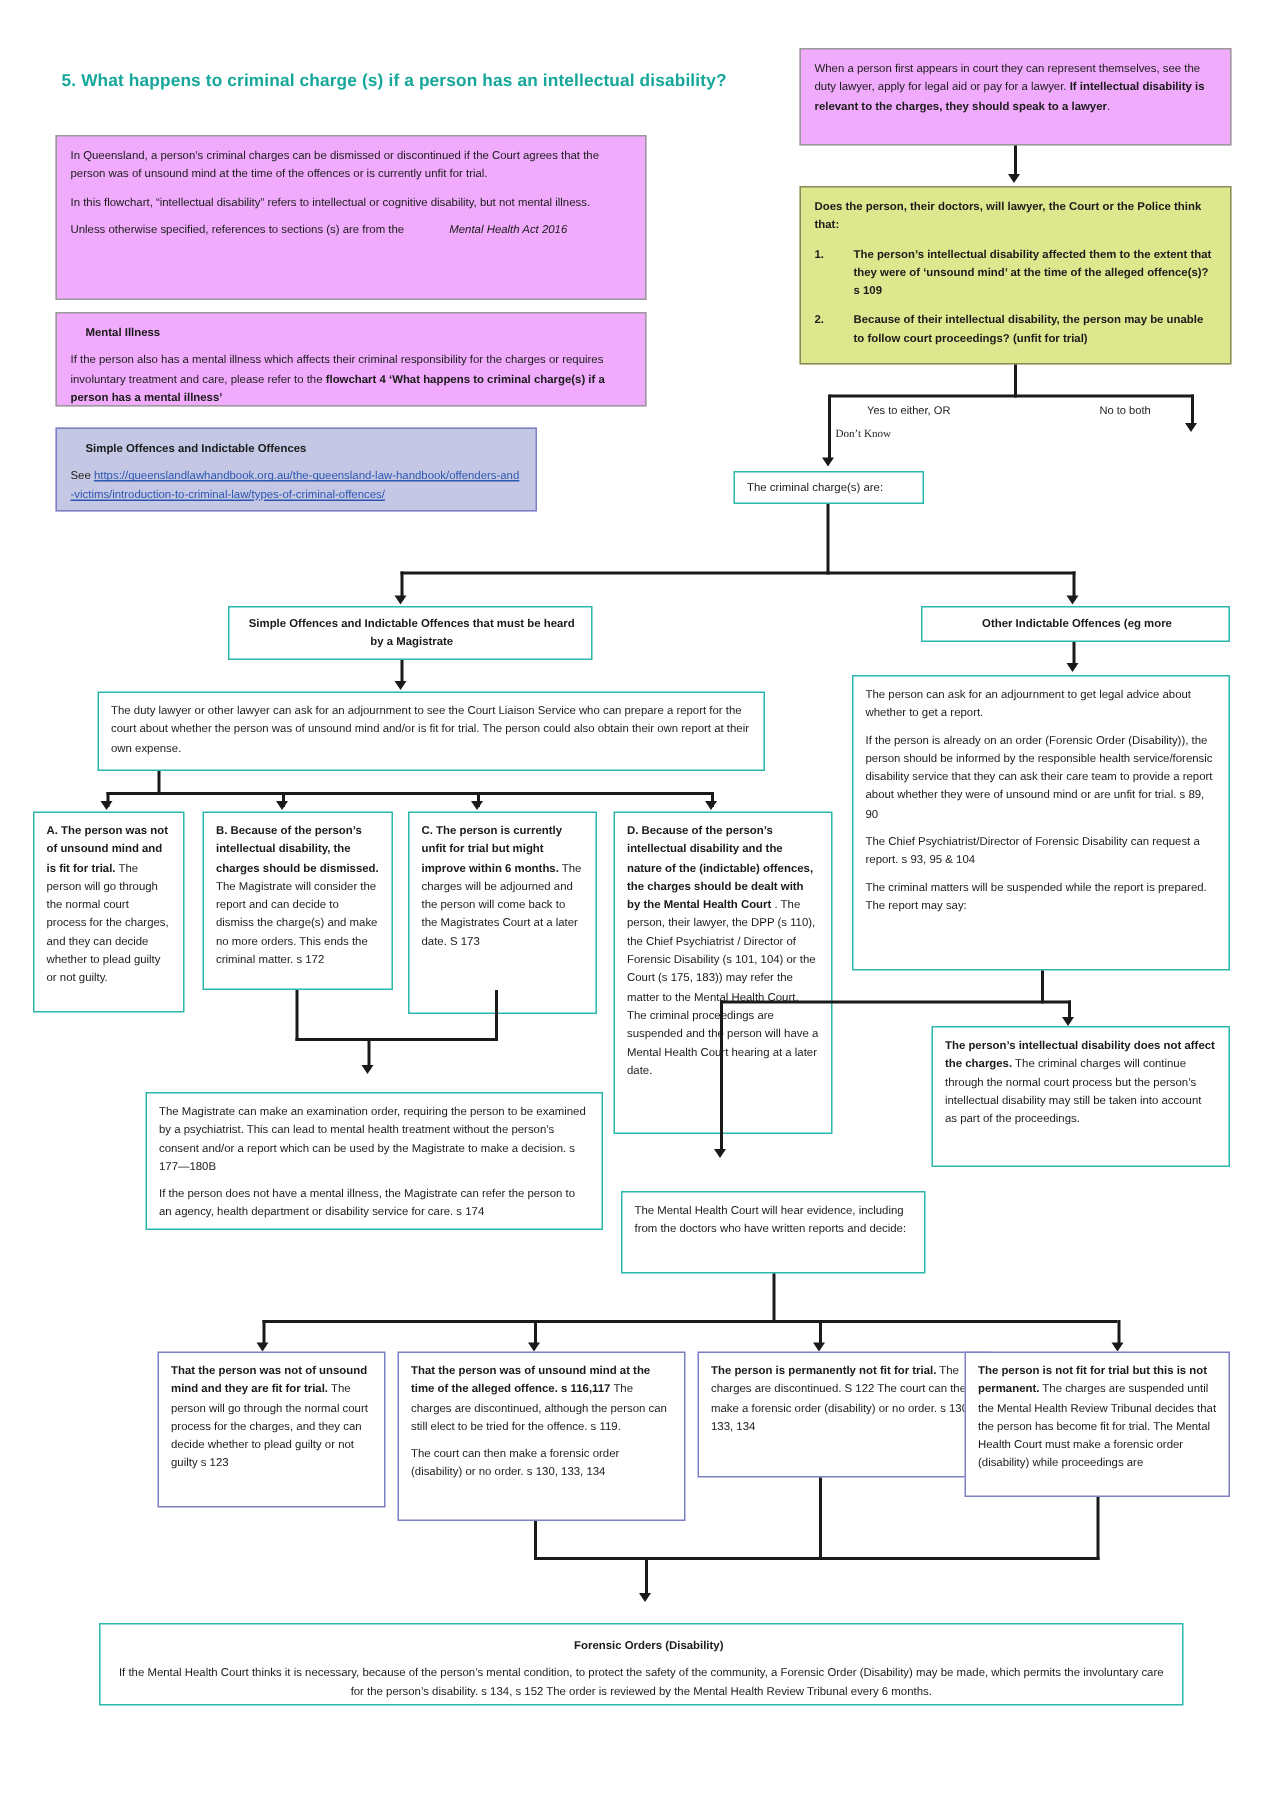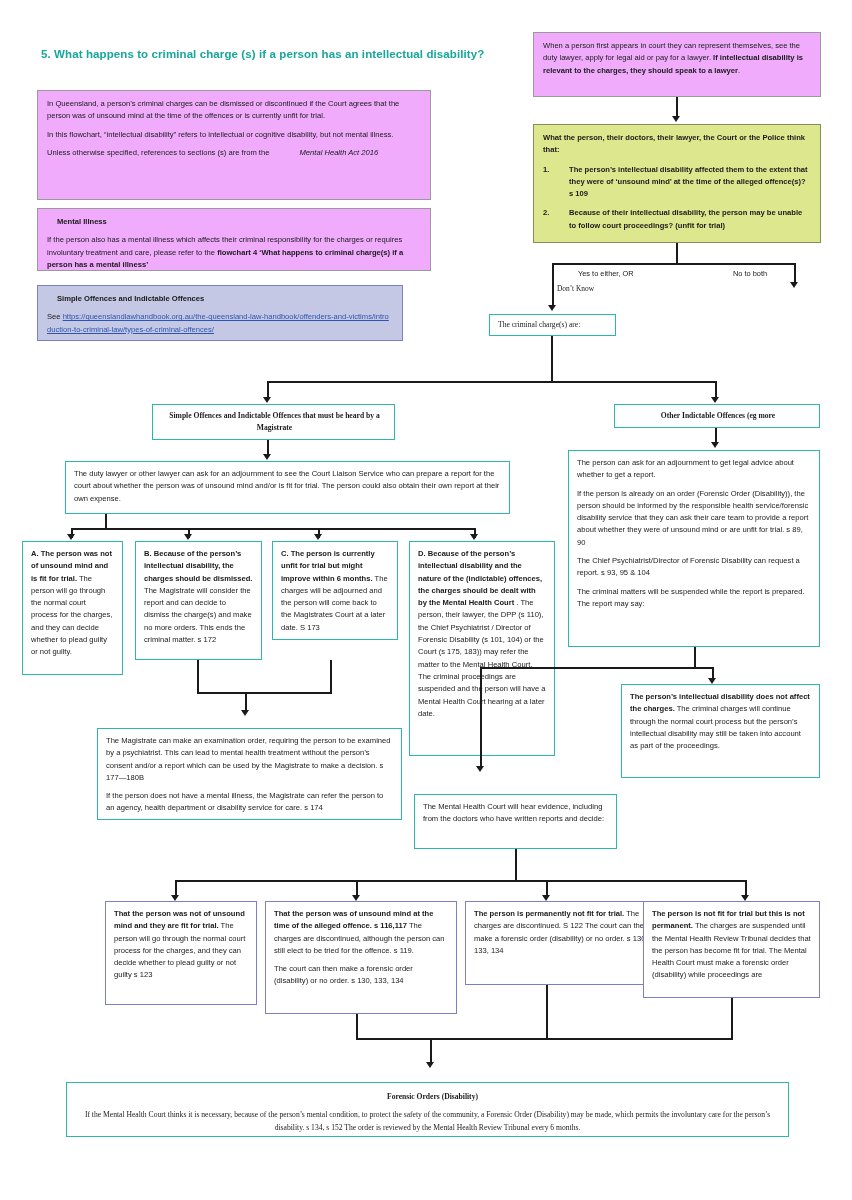--- a/index.html
+++ b/index.html
@@ -53,21 +53,21 @@
   .purple{
     background:#ffffff;
     border:1.4px solid #7b7fc4;
     padding:6px 8px;
   }
   .purplefill{
     background:#c5c8e4;
     border:1px solid #7b7fc4;
     padding:7px 9px;
   }
-  .centered{text-align:center;font-family:Liberation Serif, serif;}
+  .centered{text-align:center;}
   .bold{font-weight:bold;padding-left:10px;}
 
   a.link{color:#2b55b0;text-decoration:underline;word-break:break-all;}
 
   
   .numrow{display:flex;margin-top:7px;}
   .numrow .n{width:26px;flex:0 0 26px;}
   .numrow .t{flex:1;}
 
   
@@ -97,34 +97,34 @@
     <p>In Queensland, a person’s criminal charges can be dismissed or discontinued if the Court agrees that the person was of unsound mind at the time of the offences or is currently unfit for trial.</p>
     <p>In this flowchart, “intellectual disability” refers to intellectual or cognitive disability, but not mental illness.</p>
     <p><span>Unless otherwise specified, references to sections (s) are from the </span><i>Mental Health Act 2016</i></p>
   </div>
 
   <div class="abs box grey" style="left:37px; top:208px; width:394px; height:63px;">
     <p class="bold">Mental Illness</p>
     <p><span>If the person also has a mental illness which affects their criminal responsibility for the charges or requires involuntary treatment and care, please refer to the </span><b>flowchart 4 ‘What happens to criminal charge(s) if a person has a mental illness’</b></p>
   </div>
 
-  <div class="abs box purplefill" style="left:37px; top:285px; width:366px; height:56px;">
+  <div class="abs box purplefill" style="left:37px; top:285px; width:321px; height:56px;">
     <p class="bold">Simple Offences and Indictable Offences</p>
     <p><span>See </span><a class="link" href="#">https://queenslandlawhandbook.org.au/the-queensland-law-handbook/offenders-and-victims/introduction-to-criminal-law/types-of-criminal-offences/</a></p>
   </div>
 
   <div class="abs box grey" style="left:533px; top:32px; width:288px; height:65px;">
     <p><span>When a person first appears in court they can represent themselves, see the duty lawyer, apply for legal aid or pay for a lawyer. </span><b>If intellectual disability is relevant to the charges, they should speak to a lawyer</b><span>.</span></p>
   </div>
 
   <div class="abs vline" style="left:676px; top:97px; height:20px;"></div>
   <div class="abs arrow" style="left:672px; top:116px;"></div>
 
   <div class="abs box green" style="left:533px; top:124px; width:288px; height:119px;">
-    <div>What the person, their doctors, their lawyer, the Court or the Police think that:</div>
+    <div>Does the person, their doctors, will lawyer, the Court or the Police think that:</div>
     <div class="numrow">
       <div class="n">1.</div>
       <div class="t">The person’s intellectual disability affected them to the extent that they were of ‘unsound mind’ at the time of the alleged offence(s)? s 109</div>
     </div>
     <div class="numrow">
       <div class="n">2.</div>
       <div class="t">Because of their intellectual disability, the person may be unable to follow court proceedings? (unfit for trial)</div>
     </div>
   </div>
 
@@ -189,21 +189,21 @@
   <div class="abs arrow" style="left:470px; top:534px;"></div>
 
   <div class="abs box teal" style="left:22px; top:541px; width:101px; height:134px;">
     <p><b>A. The person was not of unsound mind and is fit for trial.</b><span> The person will go through the normal court process for the charges, and they can decide whether to plead guilty or not guilty.</span></p>
   </div>
 
   <div class="abs box teal" style="left:135px; top:541px; width:127px; height:119px;">
     <p><b>B. Because of the person’s intellectual disability, the charges should be dismissed.</b><span> The Magistrate will consider the report and can decide to dismiss the charge(s) and make no more orders.  This ends the criminal matter. s 172</span></p>
   </div>
 
-  <div class="abs box teal" style="left:272px; top:541px; width:126px; height:99px;">
+  <div class="abs box teal" style="left:272px; top:541px; width:126px; height:135px;">
     <p><b>C. The person is currently unfit for trial but might improve within 6 months.</b><span> The charges will be adjourned and the person will come back to the Magistrates Court at a later date.  S 173</span></p>
   </div>
 
   <div class="abs box teal" style="left:409px; top:541px; width:146px; height:215px;">
     <p><b>D. Because of the person’s intellectual disability and the nature of the (indictable) offences, the charges should be dealt with by the Mental Health Court</b><span> . The person, their lawyer, the DPP (s 110), the Chief Psychiatrist / Director of Forensic Disability (s 101, 104) or the Court (s 175, 183)) may refer the matter to the Mental Health Court. The criminal proceedings are suspended and the person will have a Mental Health Court hearing at a later date.</span></p>
   </div>
 
   <div class="abs vline" style="left:197px; top:660px; height:34px;"></div>
   <div class="abs vline" style="left:330px; top:660px; height:34px;"></div>
   <div class="abs hline" style="left:197px; top:692px; width:135px;"></div>

